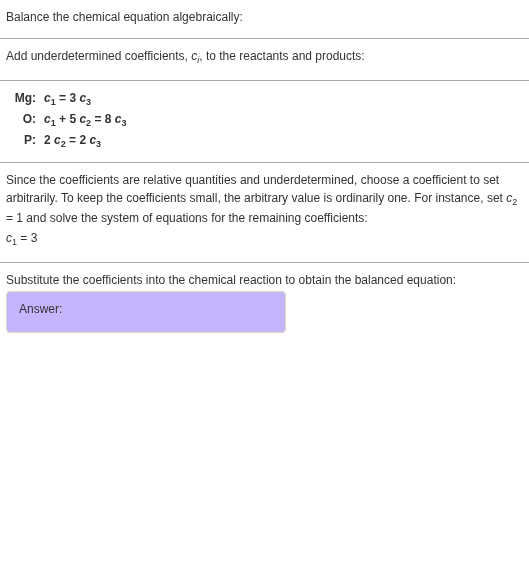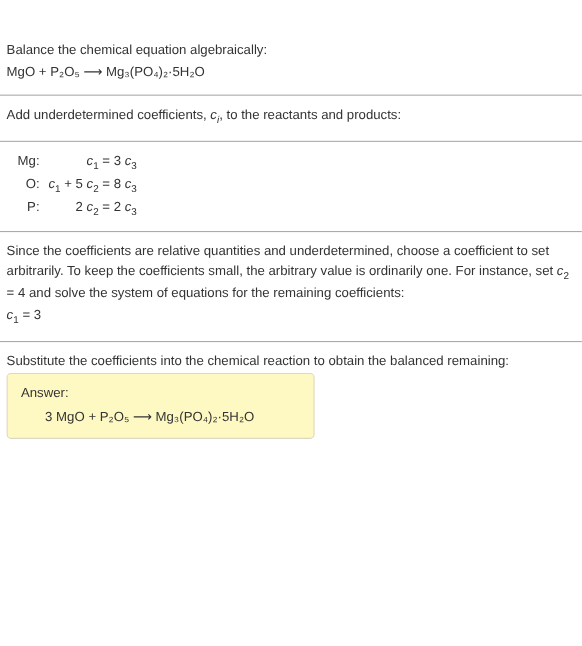--- a/index.html
+++ b/index.html
@@ -6,56 +6,55 @@
 body {
   width: 529px;
   height: 587px;
   font-family: Verdana, Geneva, sans-serif;
   font-size: 12px;
   color: #333;
   background: #fff;
 }
 .root {
   width: 529px;
-  margin-top: 28px;
 }
 .section {
   border-bottom: 1px solid #aaa;
   padding: 8px 6px 10px 6px;
   line-height: 1.5;
 }
 .section:last-child { border-bottom: none; }
 .line { margin-bottom: 2px; }
 .eqtable {
   display: table;
   border-collapse: collapse;
+  font-weight: bold;
 }
 .eqrow { display: table-row; }
-.eqlab, .eqval { display: table-cell; padding: 0 4px; line-height: 1.5; text-align: right; }
+.eqlab, .eqval { display: table-cell; padding: 0 4px; line-height: 1.5; }
 .eqlab { text-align: right; min-width:34px;}
 sub { font-size: 9px; vertical-align: sub; }
 .answer-box {
-  background: #fef9c3;
+  background: #c4b5fd;
   border: 1px solid #ddd8c2;
   border-radius: 4px;
   padding: 8px 24px 10px 12px;
   display: inline-block;
   min-width: 280px;
 }
 .answer-label { margin-bottom: 4px; }
 .answer-body { padding-left: 22px; }
 </style>
 </head>
 <body>
 
 <div class="root">
 
   <div class="section">
     <div class="line">Balance the chemical equation algebraically:</div>
-    <div class="line">MgO + P₂O₅ ⟶ Mg₃(PO₄)₂·5H₂O</div>
   </div>
 
   <div class="section">
     <div class="line">
       <span>Add underdetermined coefficients, </span><i><span>c</span><sub>i</sub></i><span>, to the reactants and products:</span>
     </div>
   </div>
 
   <div class="section">
     <div class="eqtable">
@@ -75,28 +74,27 @@
         <div class="eqlab">P:</div>
         <div class="eqval">
           <span>2 </span><i><span>c</span></i><sub>2</sub><span> = 2 </span><i><span>c</span></i><sub>3</sub>
         </div>
       </div>
     </div>
   </div>
 
   <div class="section">
     <div class="line">
-      <span>Since the coefficients are relative quantities and underdetermined, choose a coefficient to set arbitrarily. To keep the coefficients small, the arbitrary value is ordinarily one. For instance, set </span><i><span>c</span></i><sub>2</sub><span> = 4 and solve the system of equations for the remaining coefficients:</span>
+      <span>Since the coefficients are relative quantities and underdetermined, choose a coefficient to set arbitrarily. To keep the coefficients small, the arbitrary value is ordinarily one. For instance, set </span><i><span>c</span></i><sub>2</sub><span> = 1 and solve the system of equations for the remaining coefficients:</span>
     </div>
     <div class="line">
       <i><span>c</span></i><sub>1</sub><span> = 3</span>
     </div>
   </div>
 
   <div class="section">
-    <div class="line">Substitute the coefficients into the chemical reaction to obtain the balanced remaining:</div>
+    <div class="line">Substitute the coefficients into the chemical reaction to obtain the balanced equation:</div>
     <div class="answer-box">
       <div class="answer-label">Answer:</div>
-      <div class="answer-body">3 MgO + P₂O₅ ⟶ Mg₃(PO₄)₂·5H₂O</div>
     </div>
   </div>
 
 </div>
 
 </body></html>

